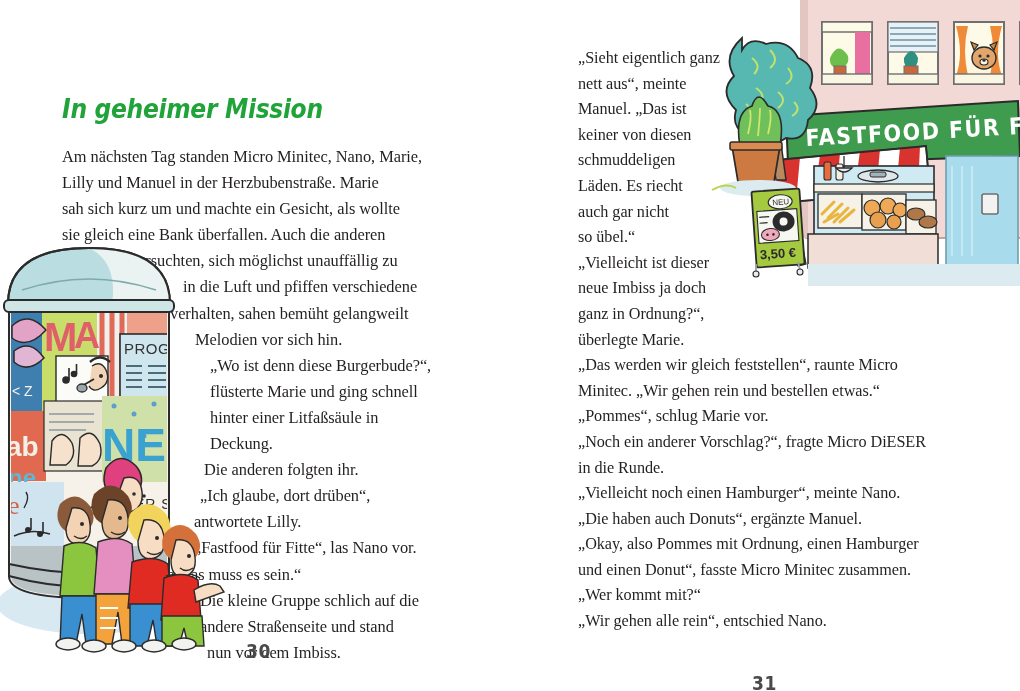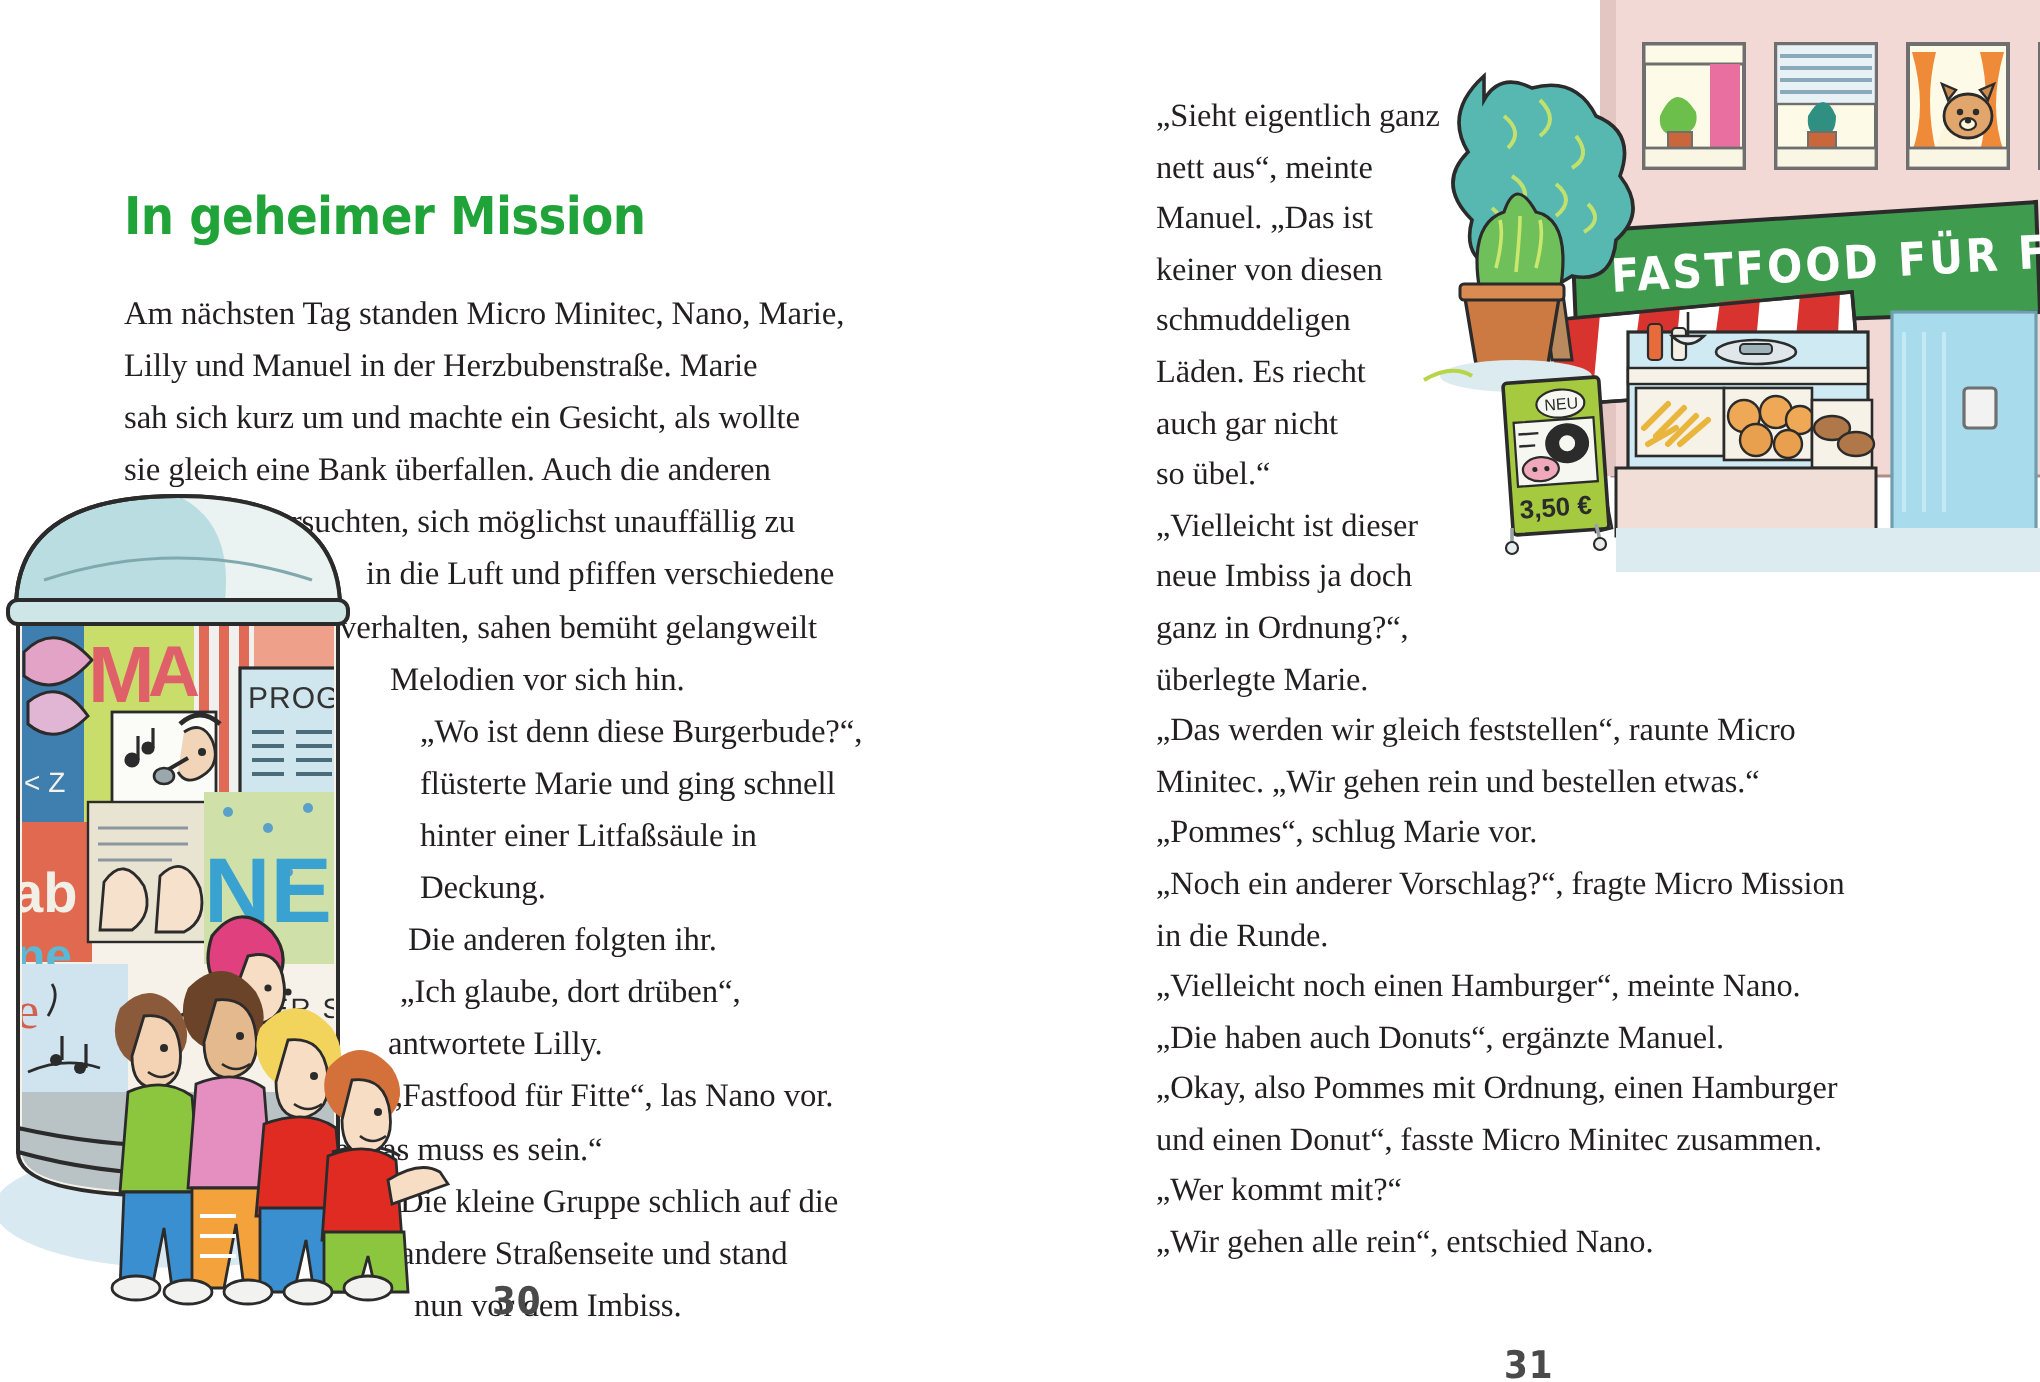--- a/index.html
+++ b/index.html
@@ -21,20 +21,21 @@
   .col-right { left: 578px; top: 46px;  width: 400px; }
 
   .heading {
     font-family: "DejaVu Sans Condensed", "Liberation Sans Narrow", "Liberation Sans", sans-serif;
     font-weight: 700;
     font-size: 26px;
     letter-spacing: -0.3px;
     color: #20a338;
     margin: 0 0 22px 0;
     line-height: 1;
+    font-style: italic;
   }
   .line {
     font-size: 16.4px;
     line-height: 26.1px;
     white-space: nowrap;
     letter-spacing: -0.05px;
   }
   .col-right .line { font-size: 16.2px; line-height: 25.6px; }
 
   .pageno {
@@ -96,21 +97,21 @@
       <div class="line">Läden. Es riecht</div>
       <div class="line">auch gar nicht</div>
       <div class="line">so übel.“</div>
       <div class="line">„Vielleicht ist dieser</div>
       <div class="line">neue Imbiss ja doch</div>
       <div class="line">ganz in Ordnung?“,</div>
       <div class="line">überlegte Marie.</div>
       <div class="line">„Das werden wir gleich feststellen“, raunte Micro</div>
       <div class="line">Minitec. „Wir gehen rein und bestellen etwas.“</div>
       <div class="line">„Pommes“, schlug Marie vor.</div>
-      <div class="line">„Noch ein anderer Vorschlag?“, fragte Micro Mission</div>
+      <div class="line">„Noch ein anderer Vorschlag?“, fragte Micro DiESER</div>
       <div class="line">in die Runde.</div>
       <div class="line">„Vielleicht noch einen Hamburger“, meinte Nano.</div>
       <div class="line">„Die haben auch Donuts“, ergänzte Manuel.</div>
       <div class="line">„Okay, also Pommes mit Ordnung, einen Hamburger</div>
       <div class="line">und einen Donut“, fasste Micro Minitec zusammen.</div>
       <div class="line">„Wer kommt mit?“</div>
       <div class="line">„Wir gehen alle rein“, entschied Nano.</div>
     </div>
   </div>
 

